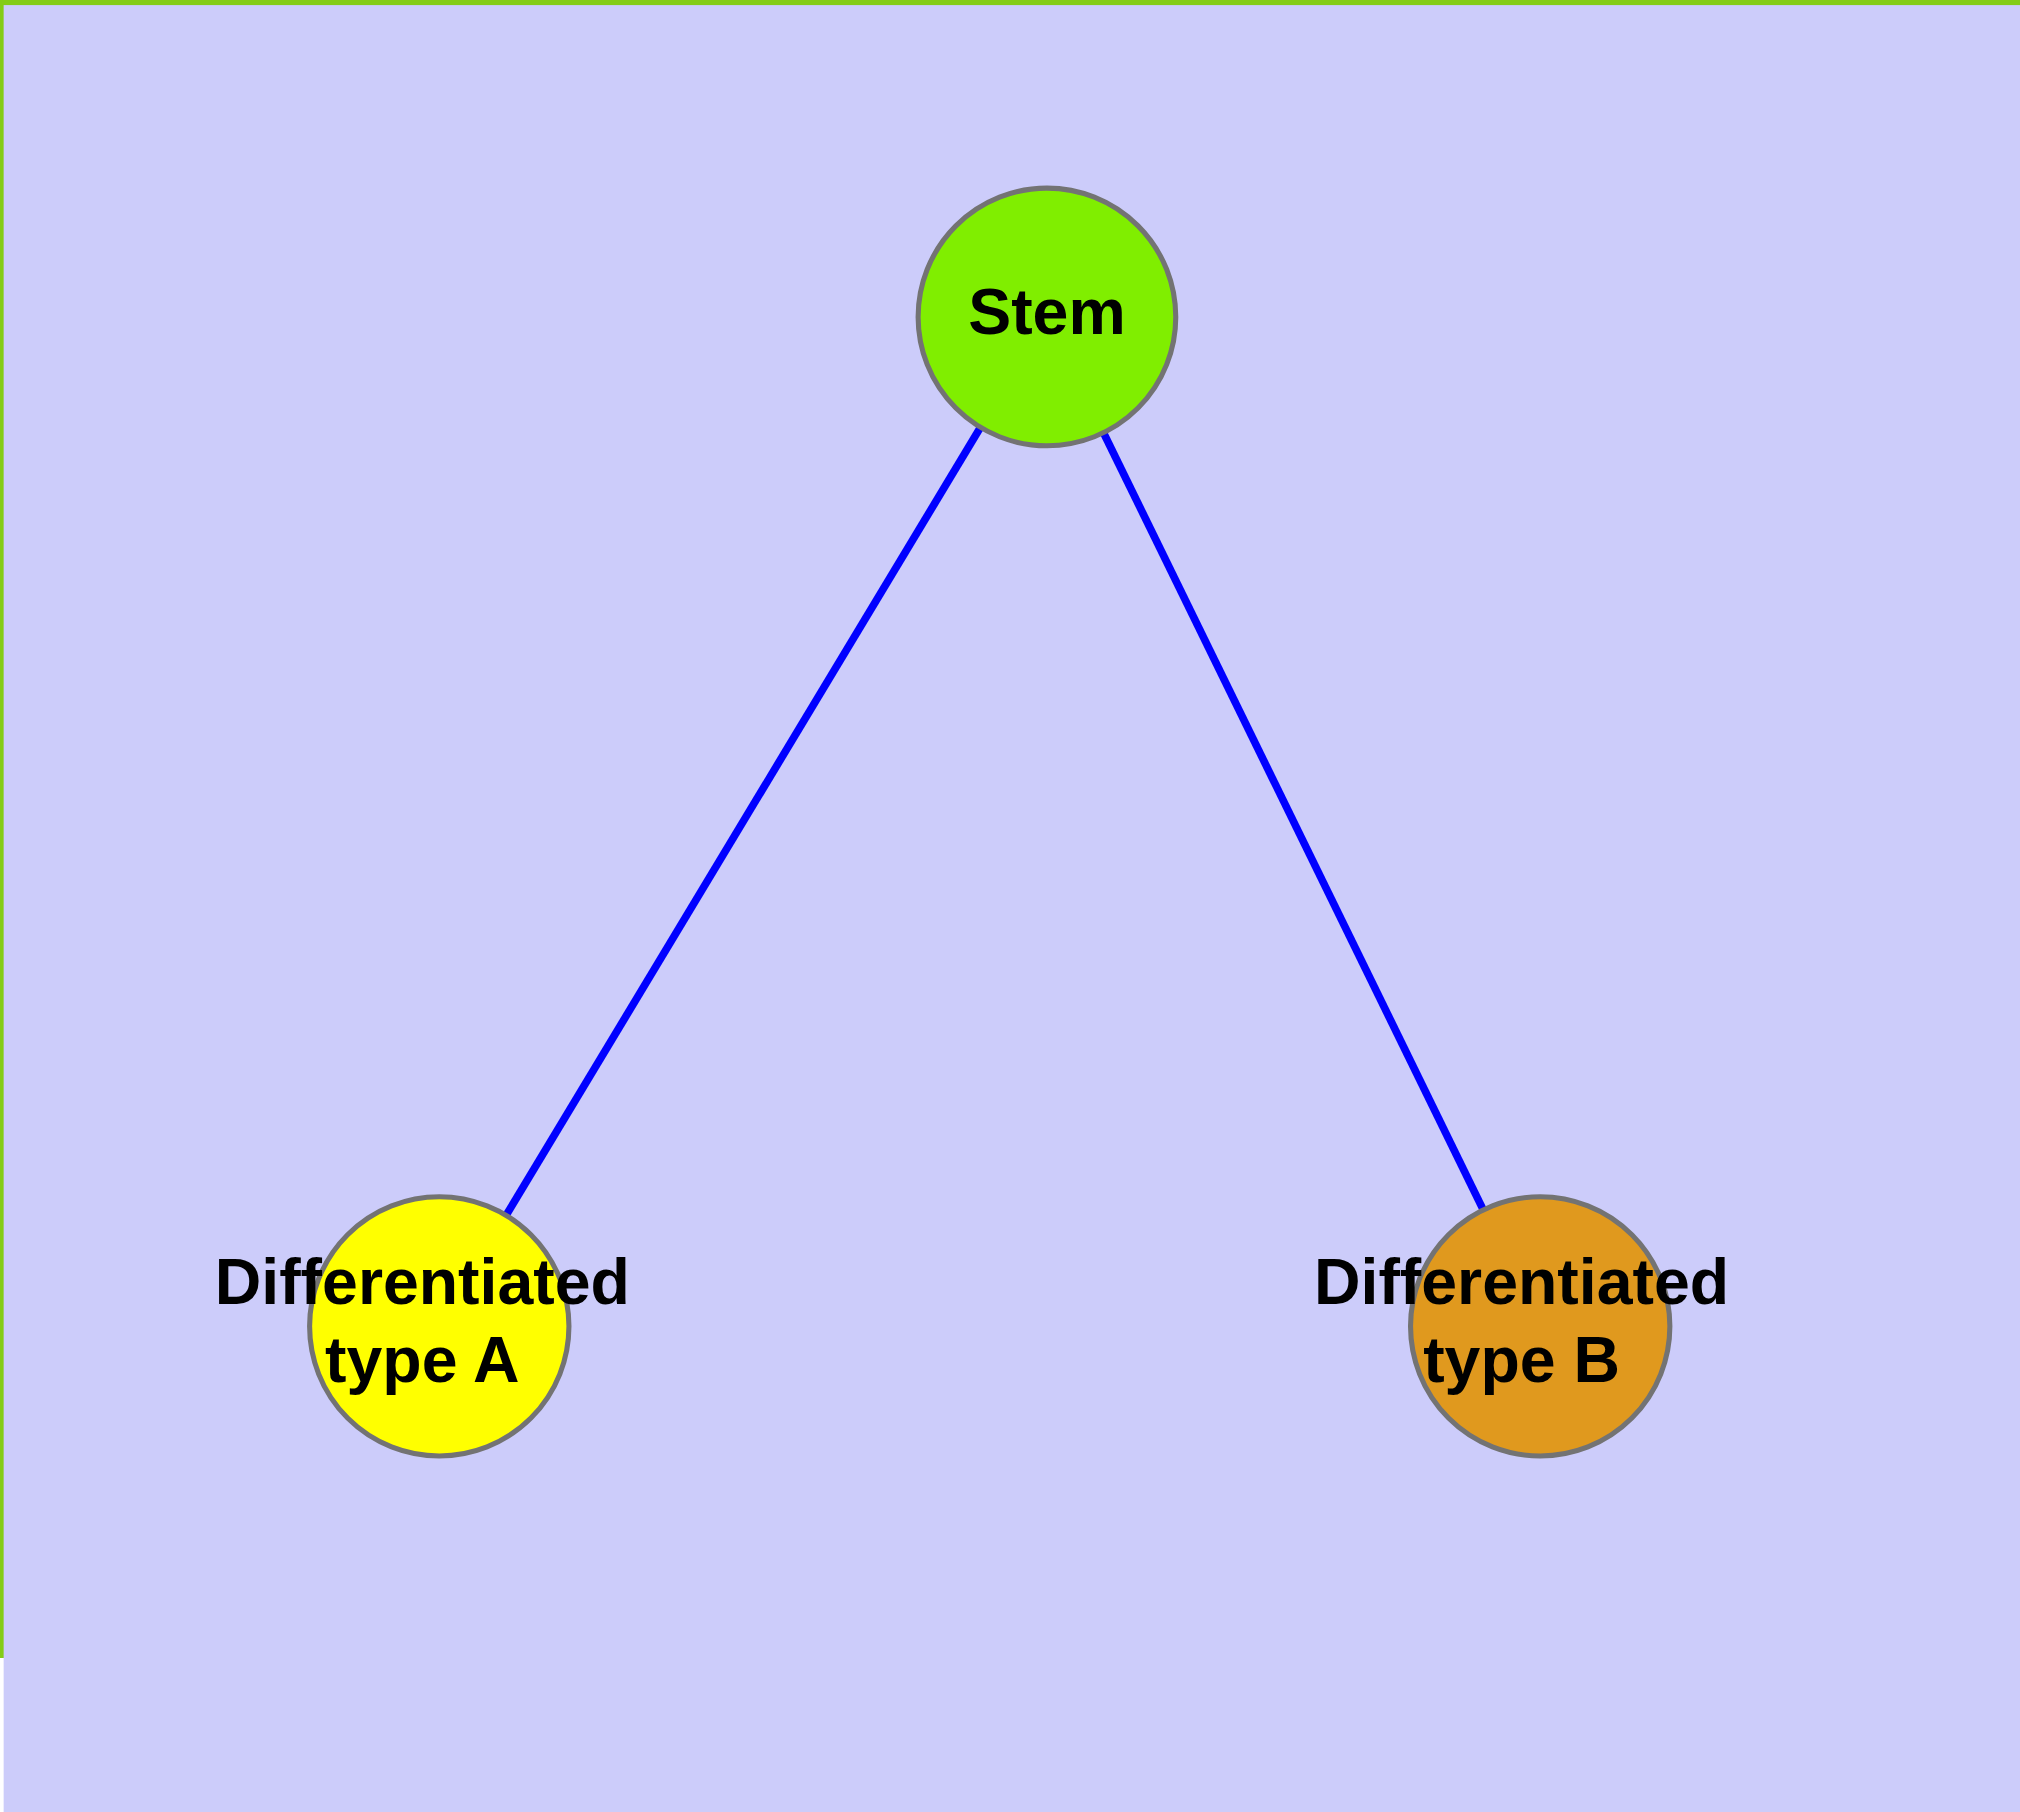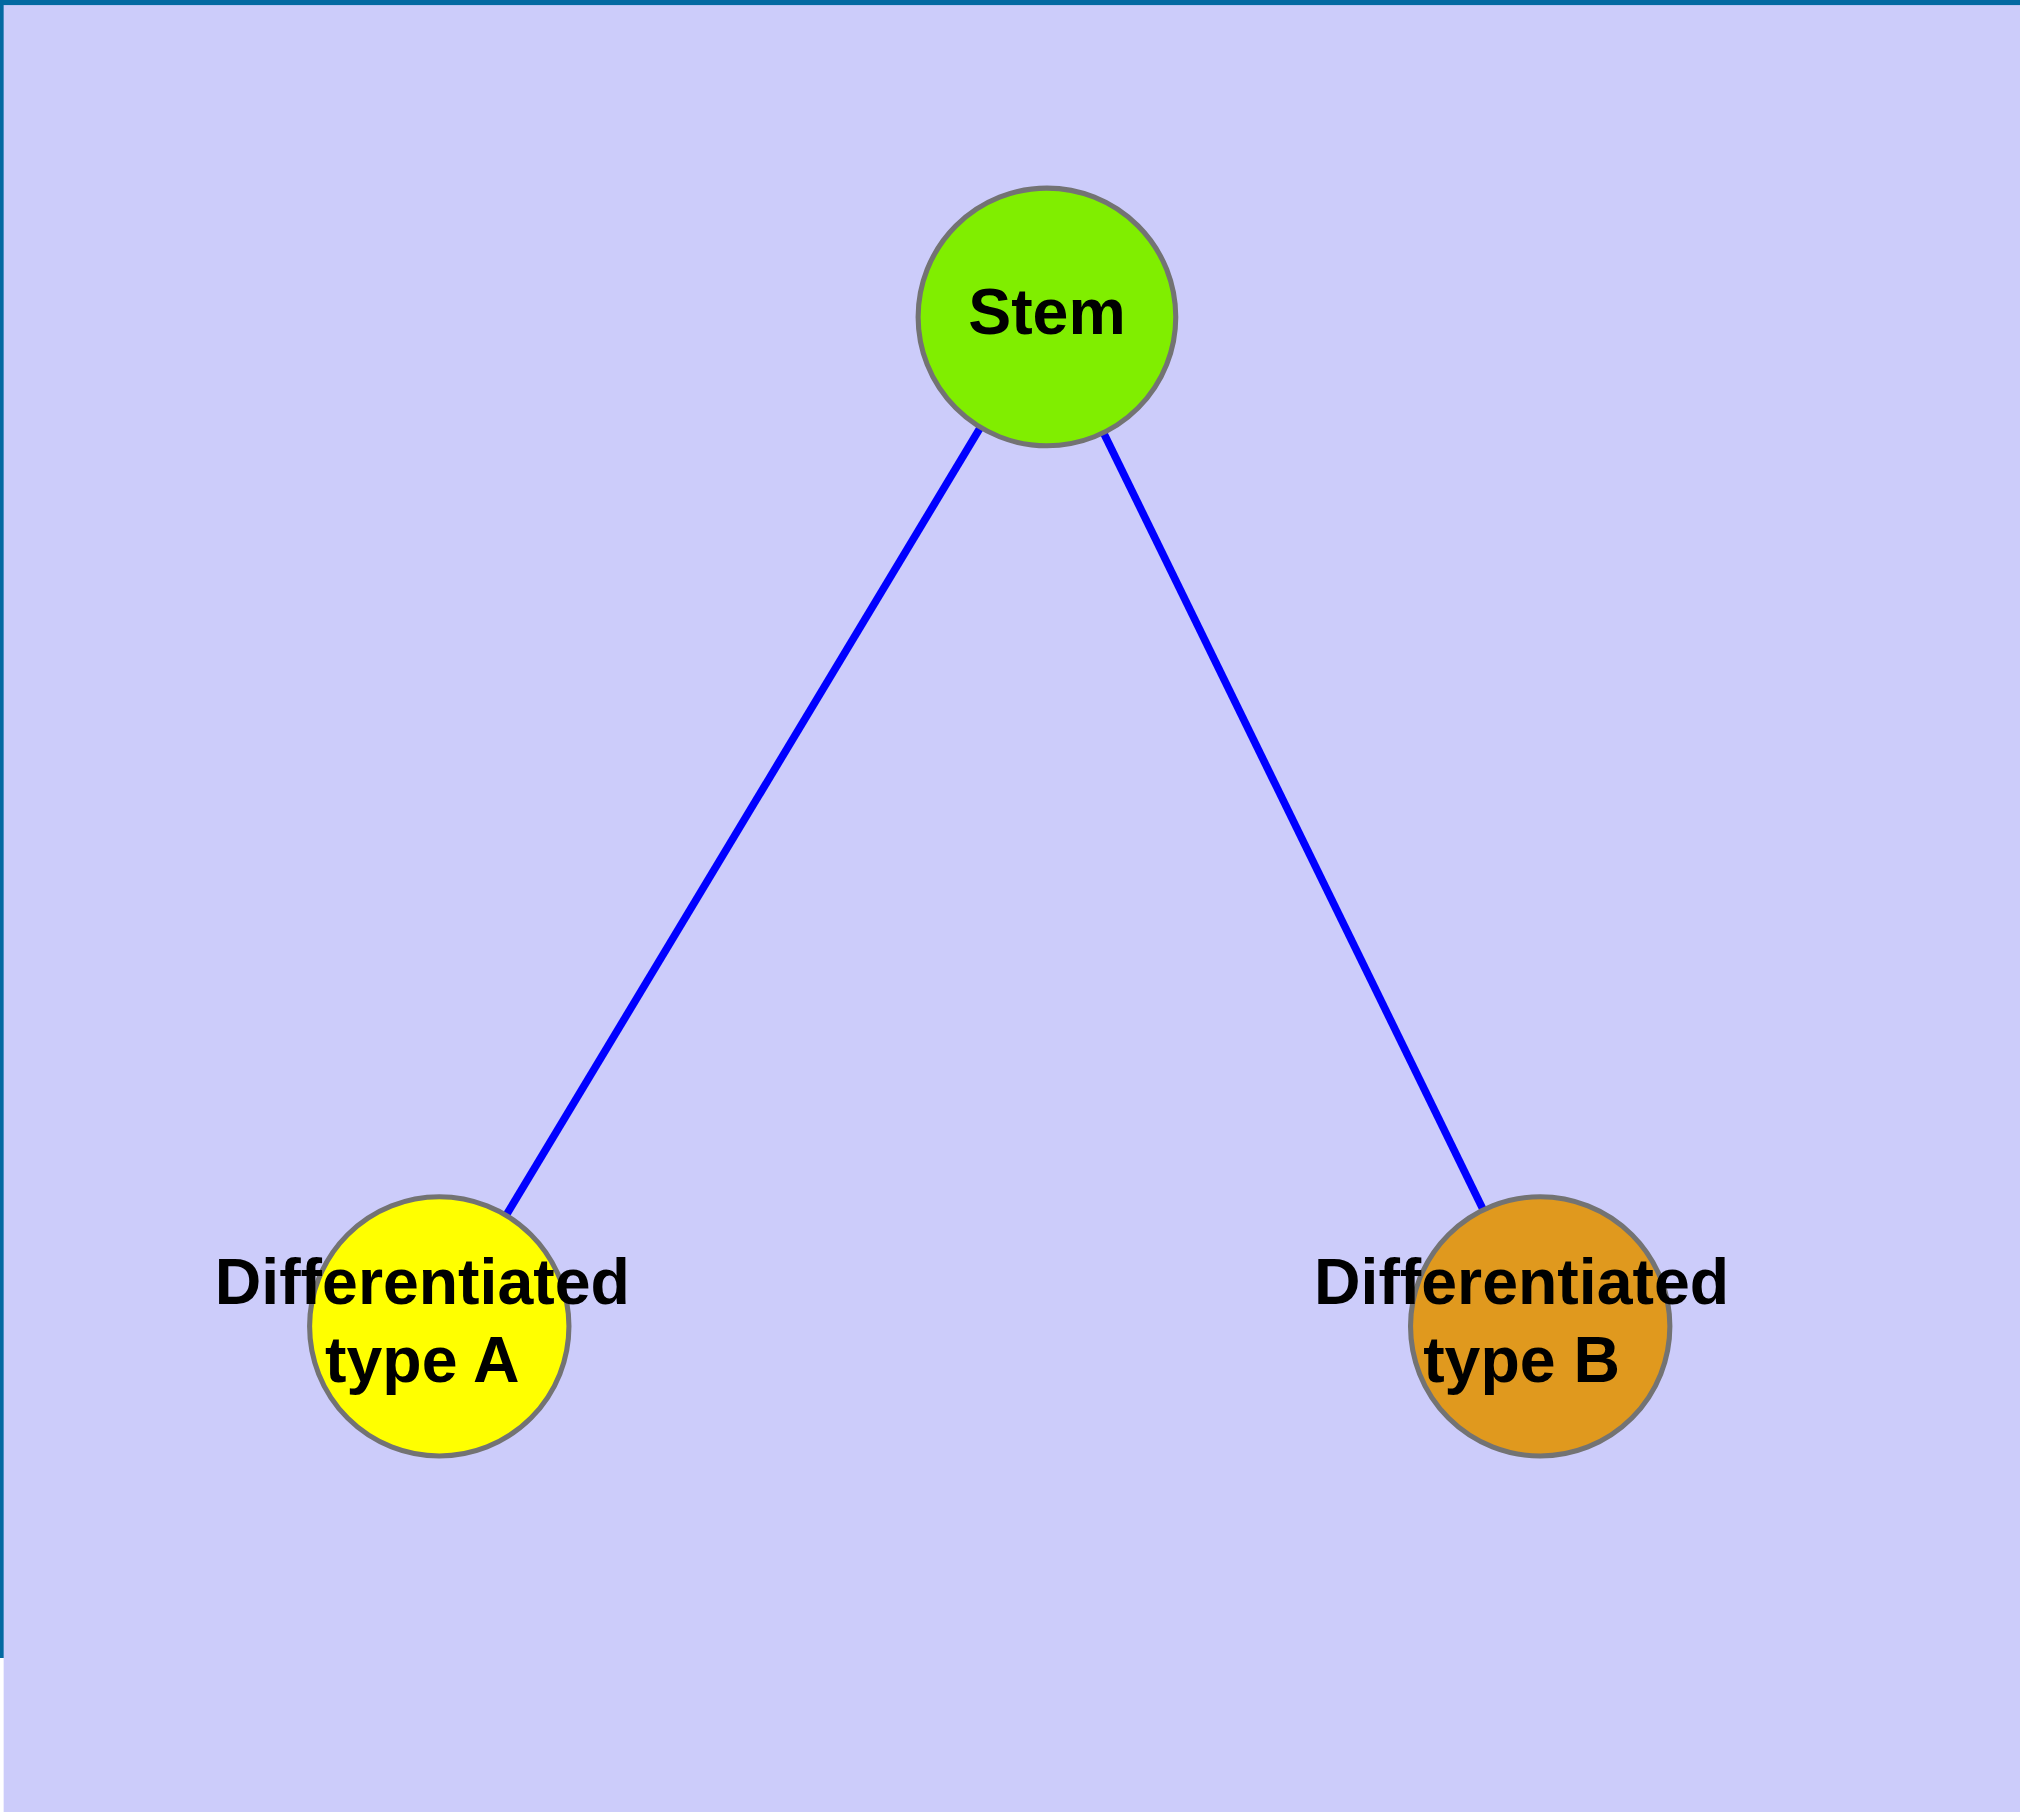--- a/index.html
+++ b/index.html
@@ -11,21 +11,21 @@
   body {
     width: 2021px;
     height: 1812px;
     overflow: hidden;
     font-family: "Liberation Sans", sans-serif;
   }
   #graph-canvas {
     position: relative;
     width: 2021px;
     height: 1658px;
-    background: #0369a1;
+    background: #84cc16;
   }
   #graph-svg {
     position: absolute;
     top: 0;
     left: 0;
     width: 2021px;
     height: 1812px;
     display: block;
   }
   .node-label {

